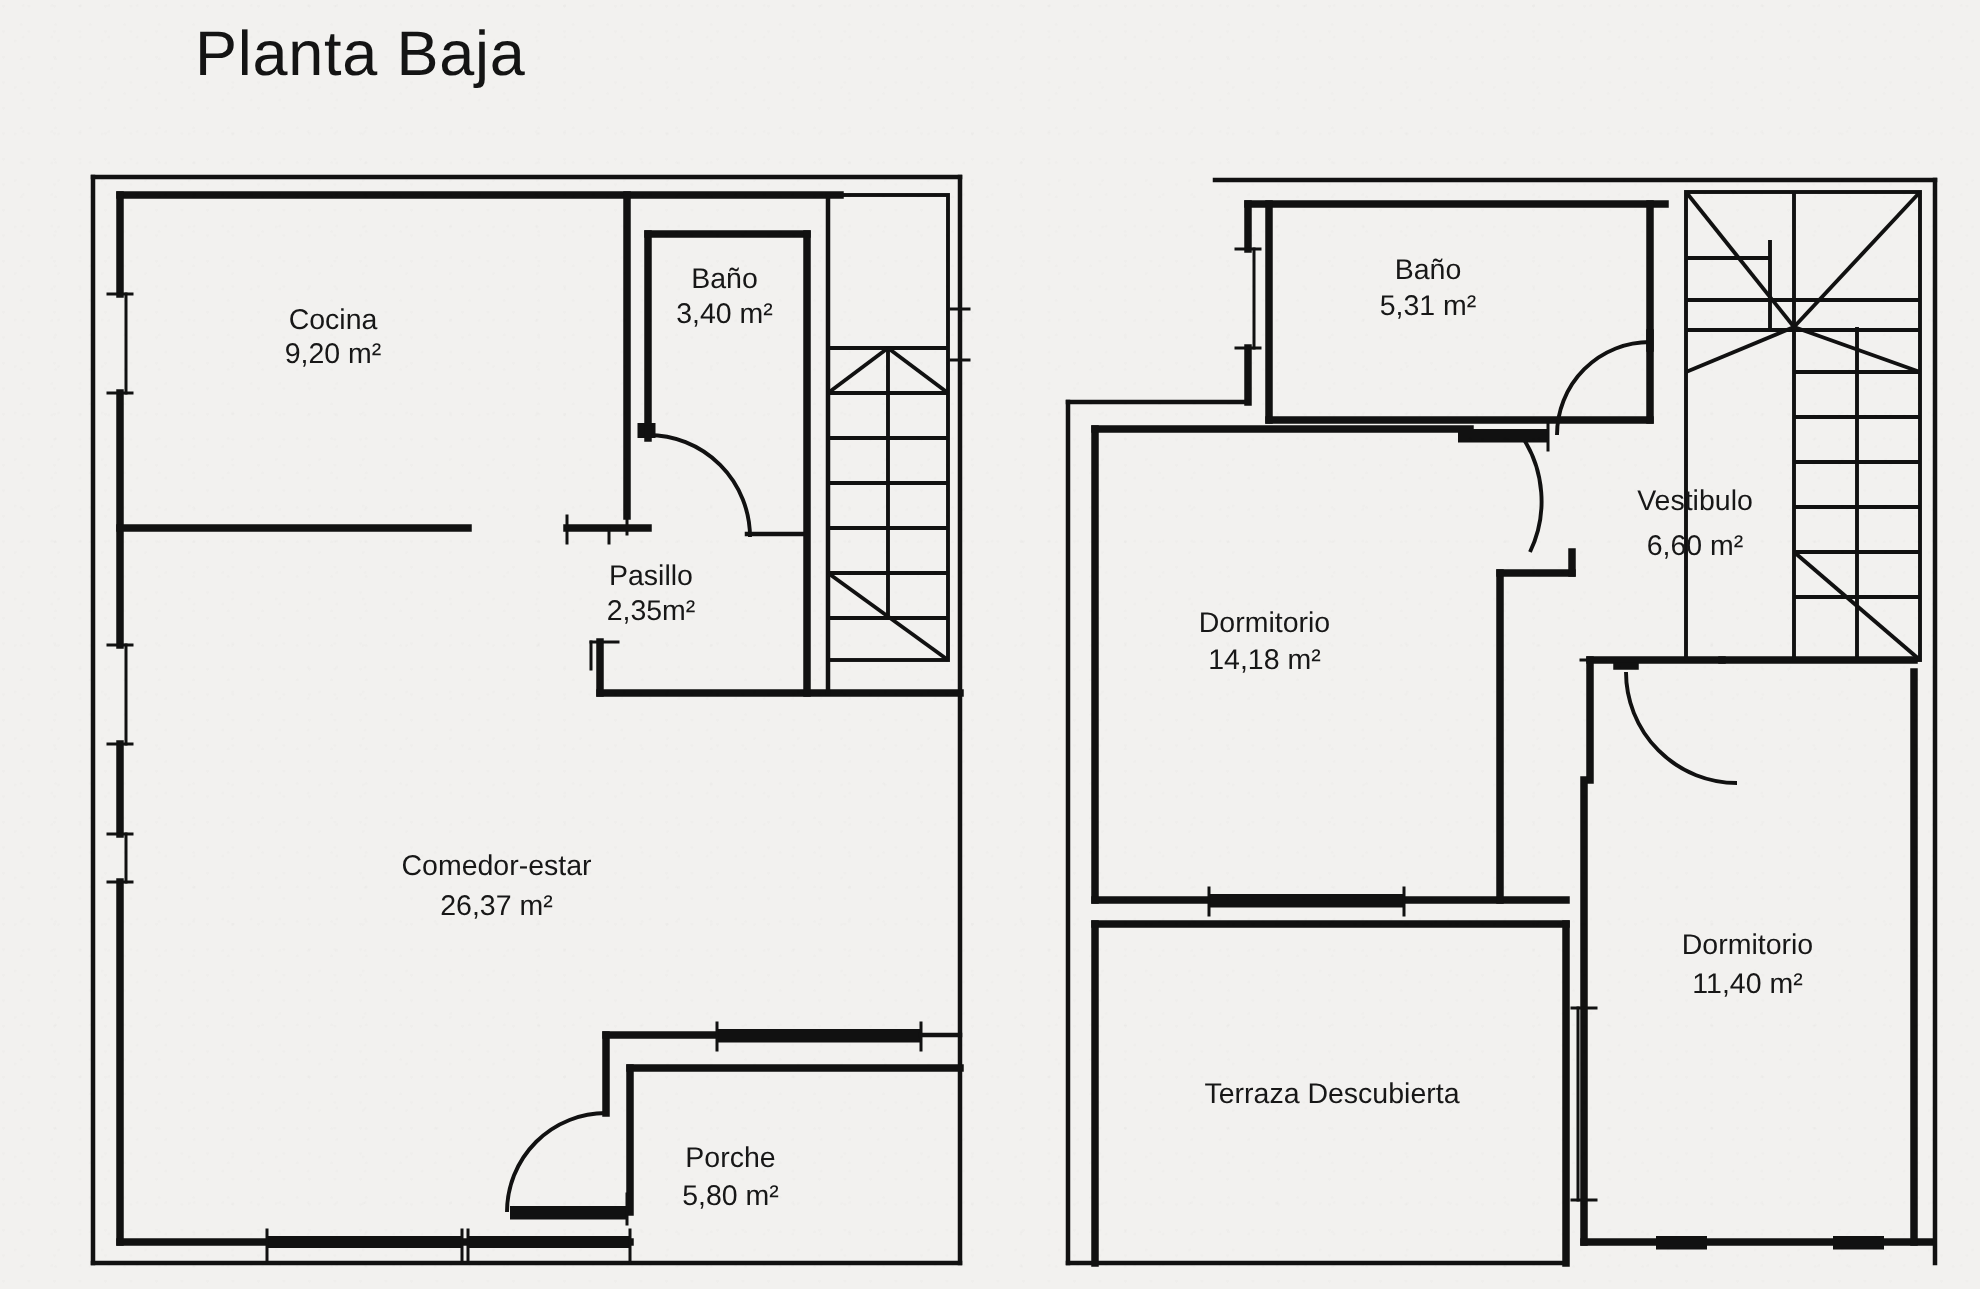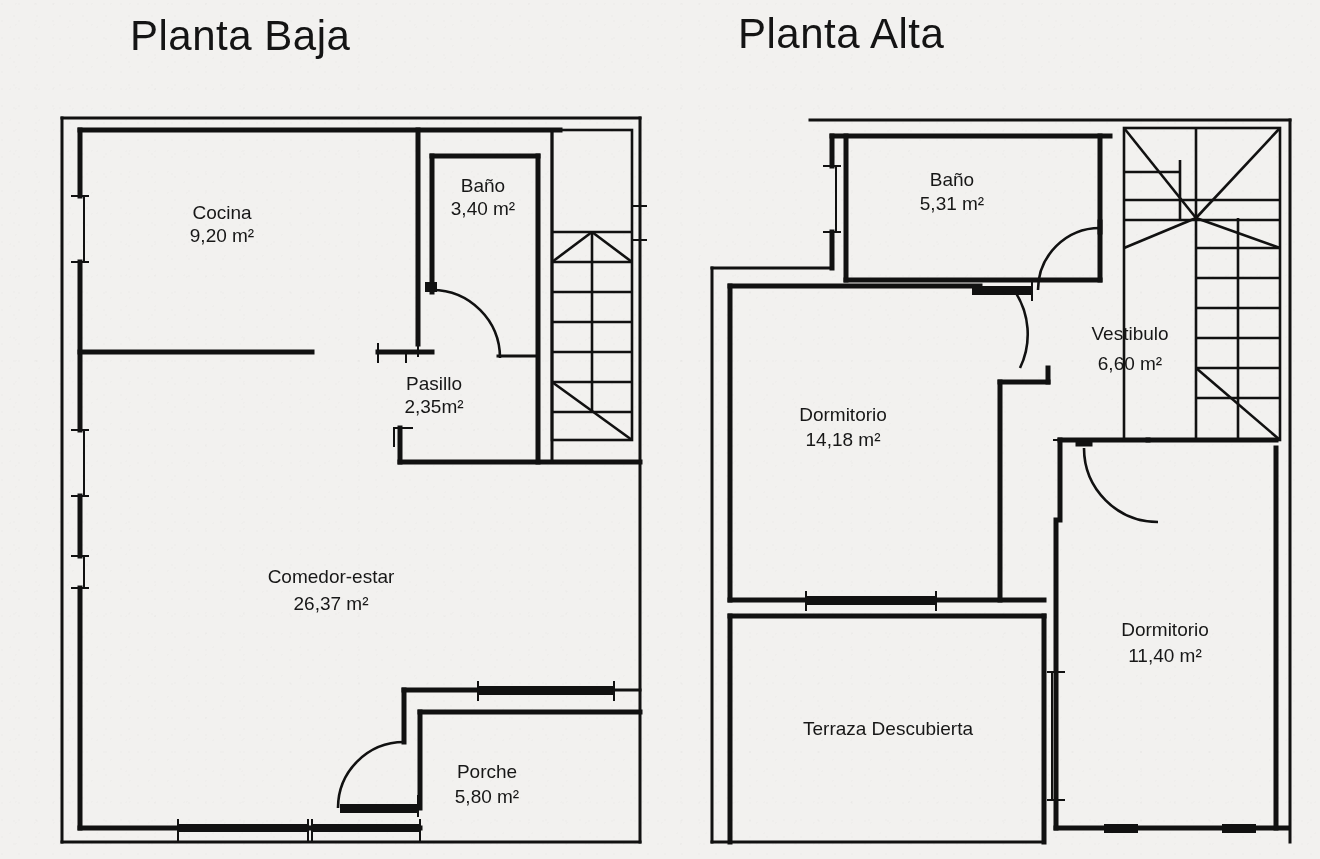--- a/index.html
+++ b/index.html
@@ -55,21 +55,20 @@
     background-size:17px 17px, 23px 23px, 29px 31px, 19px 21px;
   }
 </style>
 </head>
 <body>
 
 <div id="sheet">
 
   <div class="plan-title" id="title-baja">Planta Baja</div>
 
-  <div class="plan-title" id="title-alta">Planta Alta</div>
 
   <svg class="planview" width="1320" height="859" viewBox="0 0 1320 859">
 
     <g>
 
       <g>
         <path class="wall w-thin" d="M62,118 L640,118"></path>
         <path class="wall w-thin" d="M62,118 L62,842"></path>
         <path class="wall w-thin" d="M62,842 L640,842"></path>
         <path class="wall w-thin" d="M640,118 L640,842"></path>

